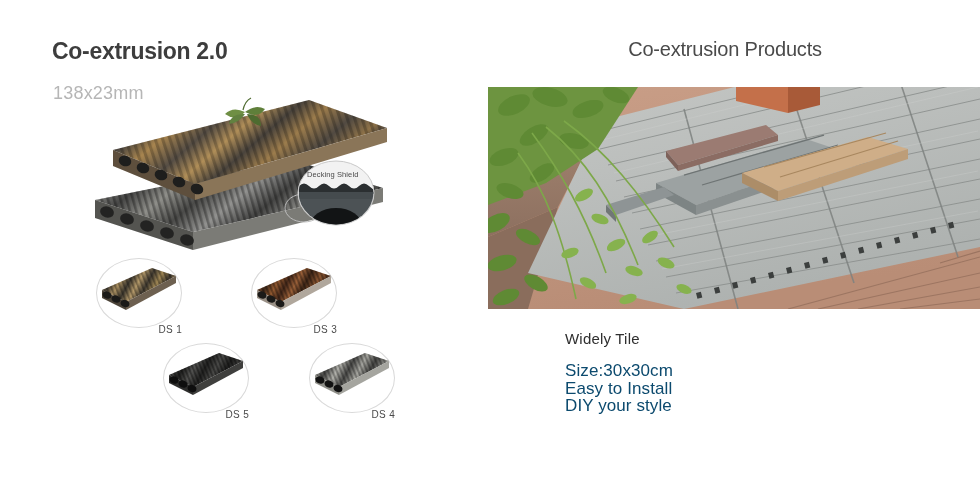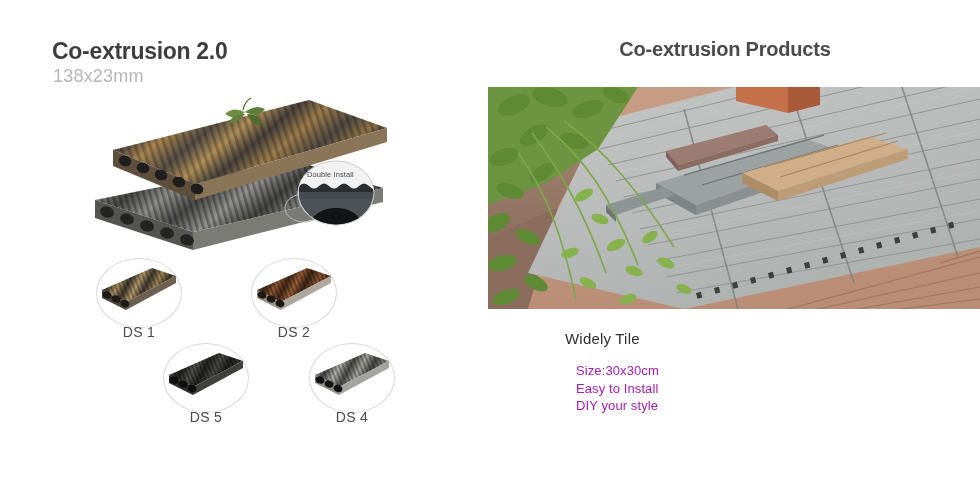--- a/index.html
+++ b/index.html
@@ -12,21 +12,21 @@
 
   
   .left-panel{position:absolute;left:0;top:0;width:470px;height:500px;}
 
   .title-main{
     position:absolute;left:52px;top:38px;
     font-size:23px;font-weight:bold;color:#3d3d3d;letter-spacing:-0.3px;
     white-space:nowrap;
   }
   .title-sub{
-    position:absolute;left:53px;top:66px;
+    position:absolute;left:53px;top:83px;
     font-size:18px;font-weight:normal;color:#b6b6b6;letter-spacing:0.2px;
     white-space:nowrap;
   }
 
   
   .hero{position:absolute;left:95px;top:72px;width:300px;height:180px;}
 
   
   .callout{position:absolute;left:297px;top:160px;width:78px;height:66px;}
   .callout-label{
@@ -36,46 +36,46 @@
 
   
   .swatch{position:absolute;width:86px;height:84px;}
   .swatch .ring{
     position:absolute;left:0;top:0;width:86px;height:70px;
     border:1px solid #d9d9d9;border-radius:50%;
     box-sizing:border-box;
   }
   .swatch .art{position:absolute;left:4px;top:4px;width:78px;height:52px;}
   .swatch .cap{
-    position:absolute;left:0;top:66px;width:86px;text-align:center;
-    font-size:14px;color:#4a4a4a;letter-spacing:.3px;
+    position:absolute;left:0;top:66px;width:86px;text-align:right;
+    font-size:10px;color:#4a4a4a;letter-spacing:.3px;
   }
   .sw1{left:96px;top:258px;}
   .sw2{left:251px;top:258px;}
   .sw3{left:163px;top:343px;}
   .sw4{left:309px;top:343px;}
 
   
   .right-panel{position:absolute;left:470px;top:0;width:510px;height:500px;}
   .title-right{
     position:absolute;left:0;top:38px;width:510px;
     text-align:center;
-    font-size:20px;font-weight:bold;color:#4a4a4a;letter-spacing:-0.2px;
+    font-size:20px;font-weight:normal;color:#4a4a4a;letter-spacing:-0.2px;
   }
   .photo{
     position:absolute;left:18px;top:87px;width:492px;height:222px;
     overflow:hidden;background:#cfc9c2;
   }
   .caption-title{
     position:absolute;left:95px;top:330px;
     font-size:15px;color:#2f2f2f;letter-spacing:.2px;
   }
   .caption-list{
-    position:absolute;left:106px;top:362px;
-    font-size:13px;color:#a21caf;line-height:17.5px;letter-spacing:.1px;
+    position:absolute;left:95px;top:362px;
+    font-size:17px;color:#0c4a6e;line-height:17.5px;letter-spacing:.1px;
   }
   .caption-list div{white-space:nowrap;}
 </style>
 </head>
 <body>
 
 <div class="page">
 
   <div class="left-panel">
 
@@ -172,21 +172,21 @@
 
           <path d="M2 26 q5 -5 10 0 q5 5 10 0 q5 -5 10 0 q5 5 10 0 q5 -5 10 0 q5 5 10 0 q5 -5 10 0 L82 34 L2 34 Z" fill="#2b2f31"></path>
           <rect x="2" y="32" width="80" height="7" fill="#454b4e"></rect>
 
           <rect x="2" y="39" width="80" height="27" fill="#4c5255"></rect>
 
           <ellipse cx="39" cy="66" rx="26" ry="18" fill="#121415"></ellipse>
         </g>
       </svg>
     </div>
-    <div class="callout-label">Double Install</div>
+    <div class="callout-label">Decking Shield</div>
 
     <div class="swatch sw1">
       <div class="ring"></div>
       <div class="art">
         <svg width="78" height="52" viewBox="0 0 78 52">
           <defs>
             <linearGradient id="g1" x1="0" y1="0" x2="1" y2="0.25">
               <stop offset="0" stop-color="#3b352c"></stop>
                 <stop offset="0.1" stop-color="#9b8256"></stop>
               <stop offset="0.2" stop-color="#413b32"></stop>
@@ -236,21 +236,21 @@
           </defs>
           <polygon points="2,28 52,6 76,14 26,40" fill="url(#g2)"></polygon>
           <polygon points="2,28 52,6 76,14 26,40" fill="url(#p2)"></polygon>
           <polygon points="2,28 26,40 26,48 2,36" fill="#9a9187"></polygon>
           <polygon points="26,40 76,14 76,21 26,48" fill="#b0a79c"></polygon>
           <ellipse cx="7" cy="33" rx="4.6" ry="3.6" fill="#1b1a18" transform="rotate(22 7 33)"></ellipse>
           <ellipse cx="16" cy="37" rx="4.6" ry="3.6" fill="#1b1a18" transform="rotate(22 16 37)"></ellipse>
           <ellipse cx="25" cy="41.5" rx="4.6" ry="3.6" fill="#1b1a18" transform="rotate(22 25 41.5)"></ellipse>
         </svg>
       </div>
-      <div class="cap">DS 2</div>
+      <div class="cap">DS 3</div>
     </div>
 
     <div class="swatch sw3">
       <div class="ring"></div>
       <div class="art">
         <svg width="78" height="52" viewBox="0 0 78 52">
           <defs>
             <linearGradient id="g3" x1="0" y1="0" x2="1" y2="0.25">
               <stop offset="0" stop-color="#232322"></stop>
                 <stop offset="0.14" stop-color="#4e4e4c"></stop>

